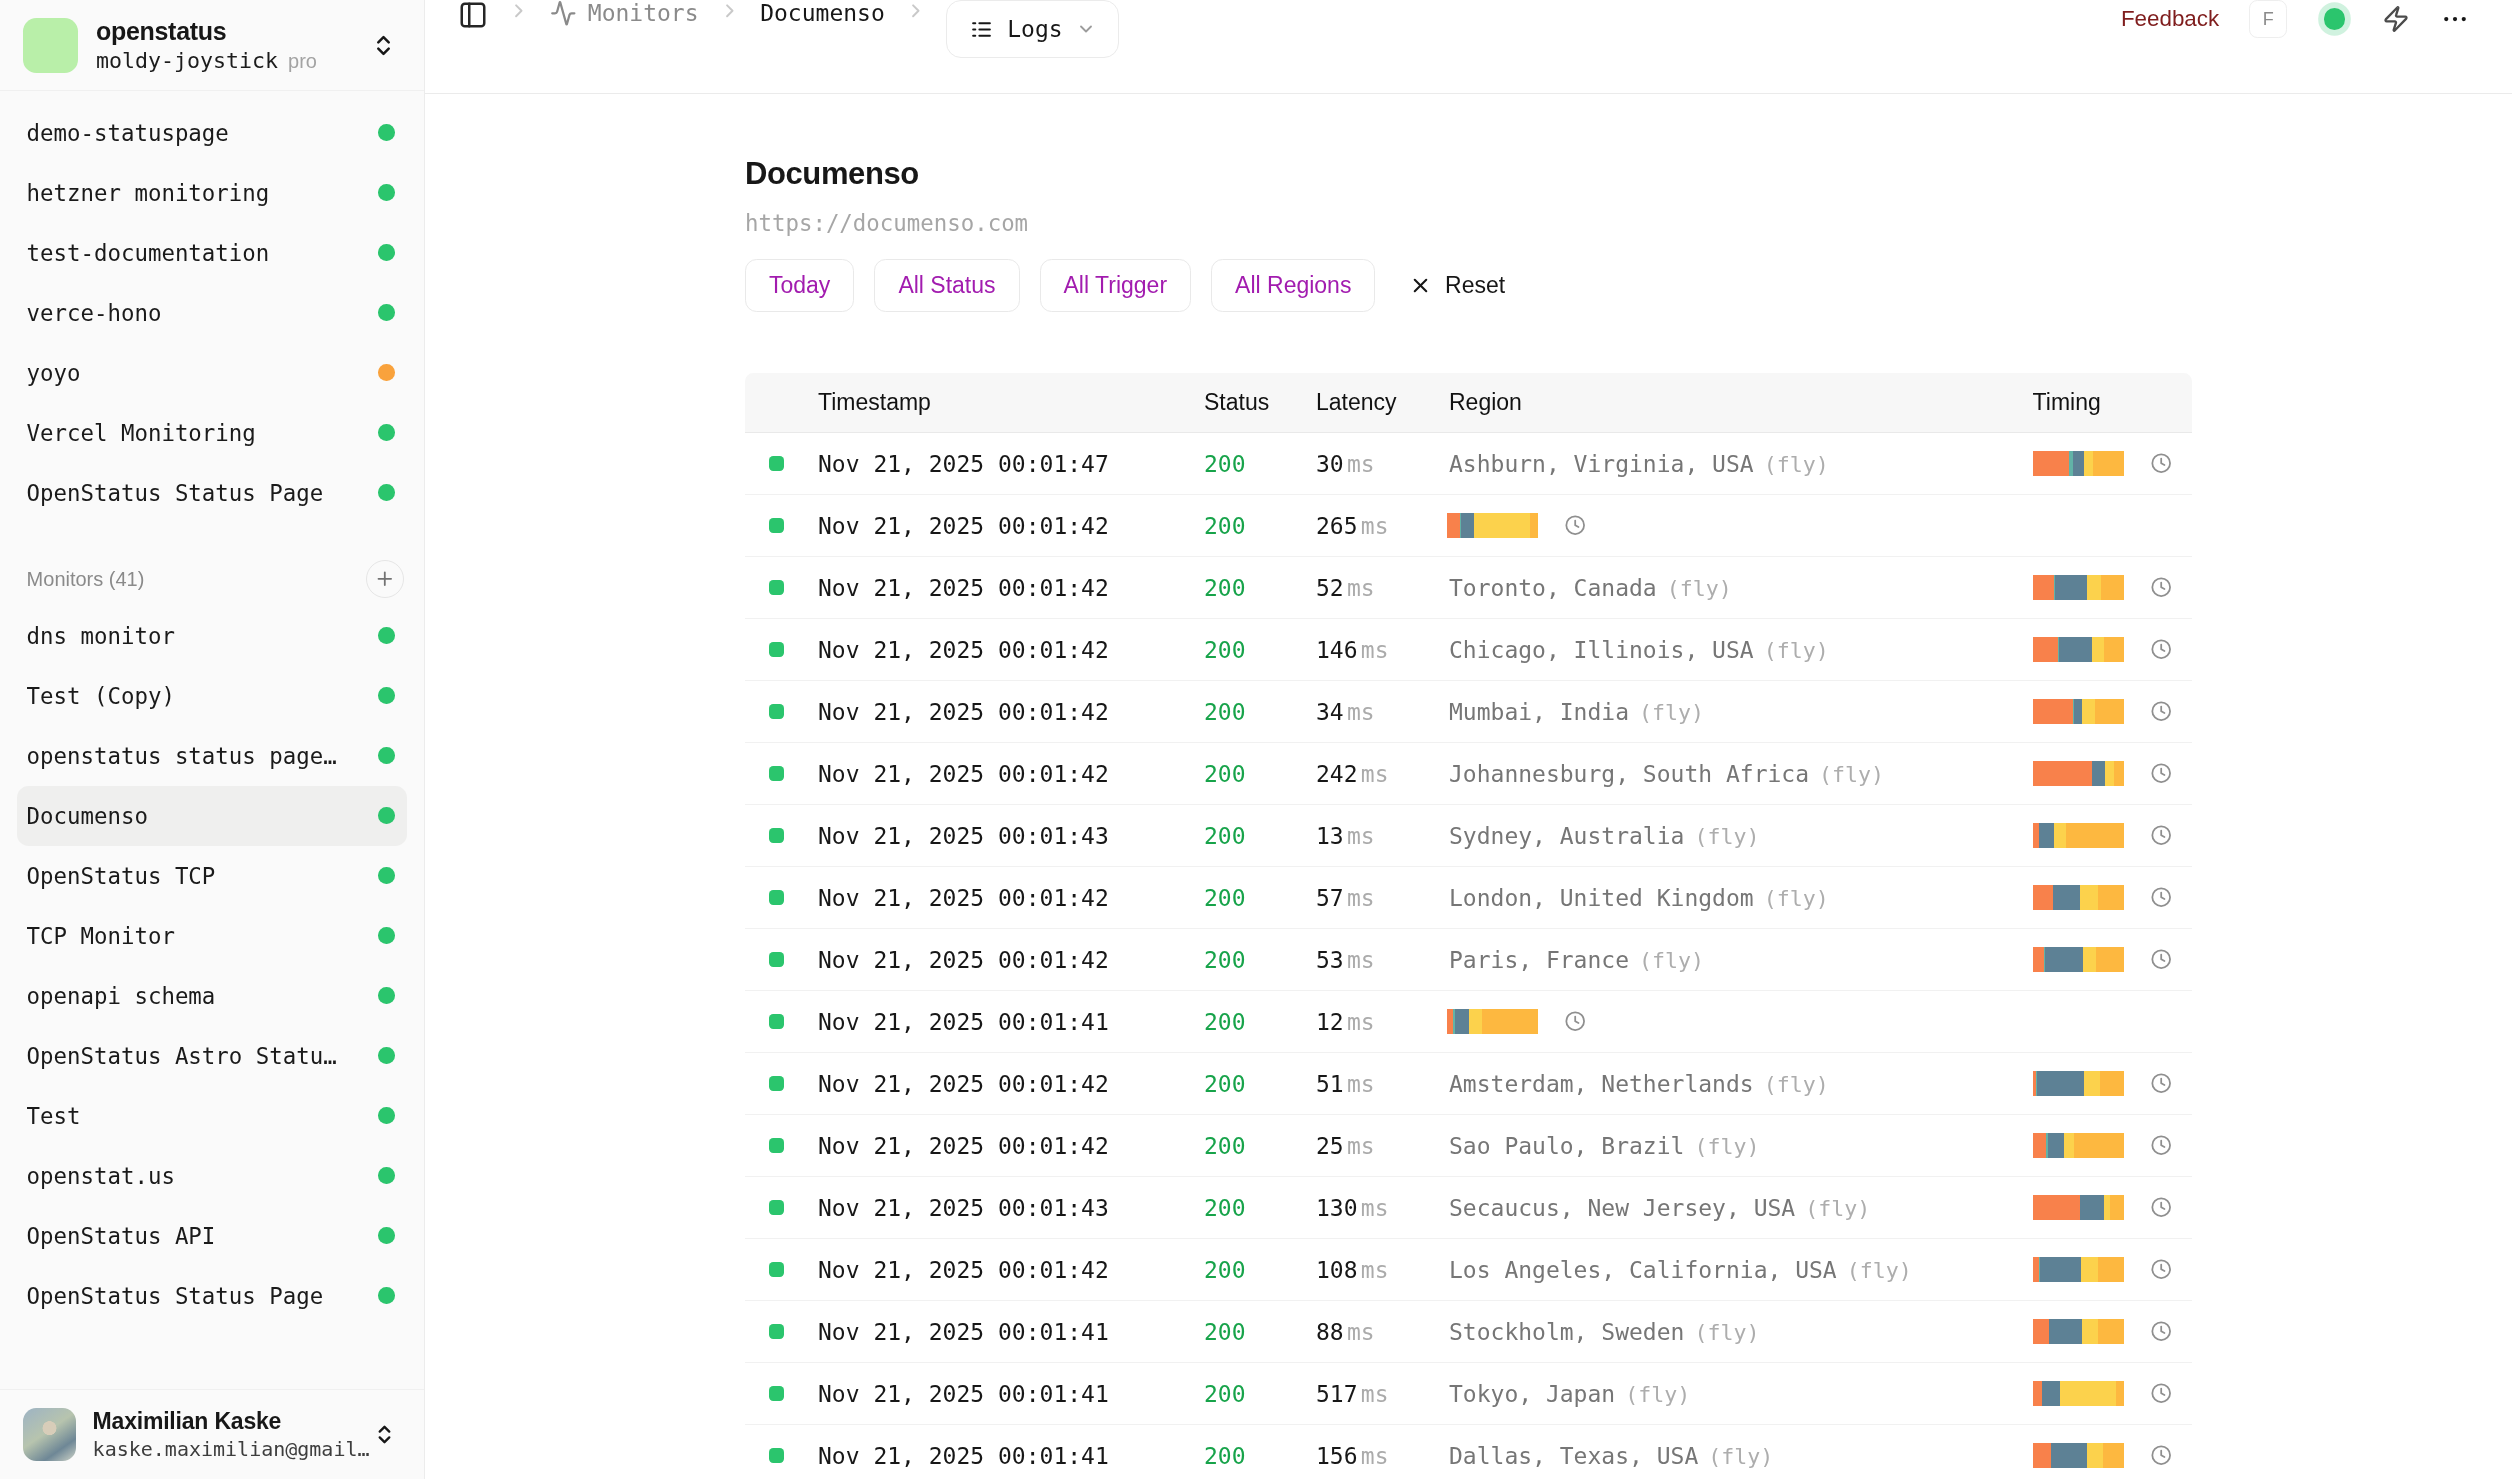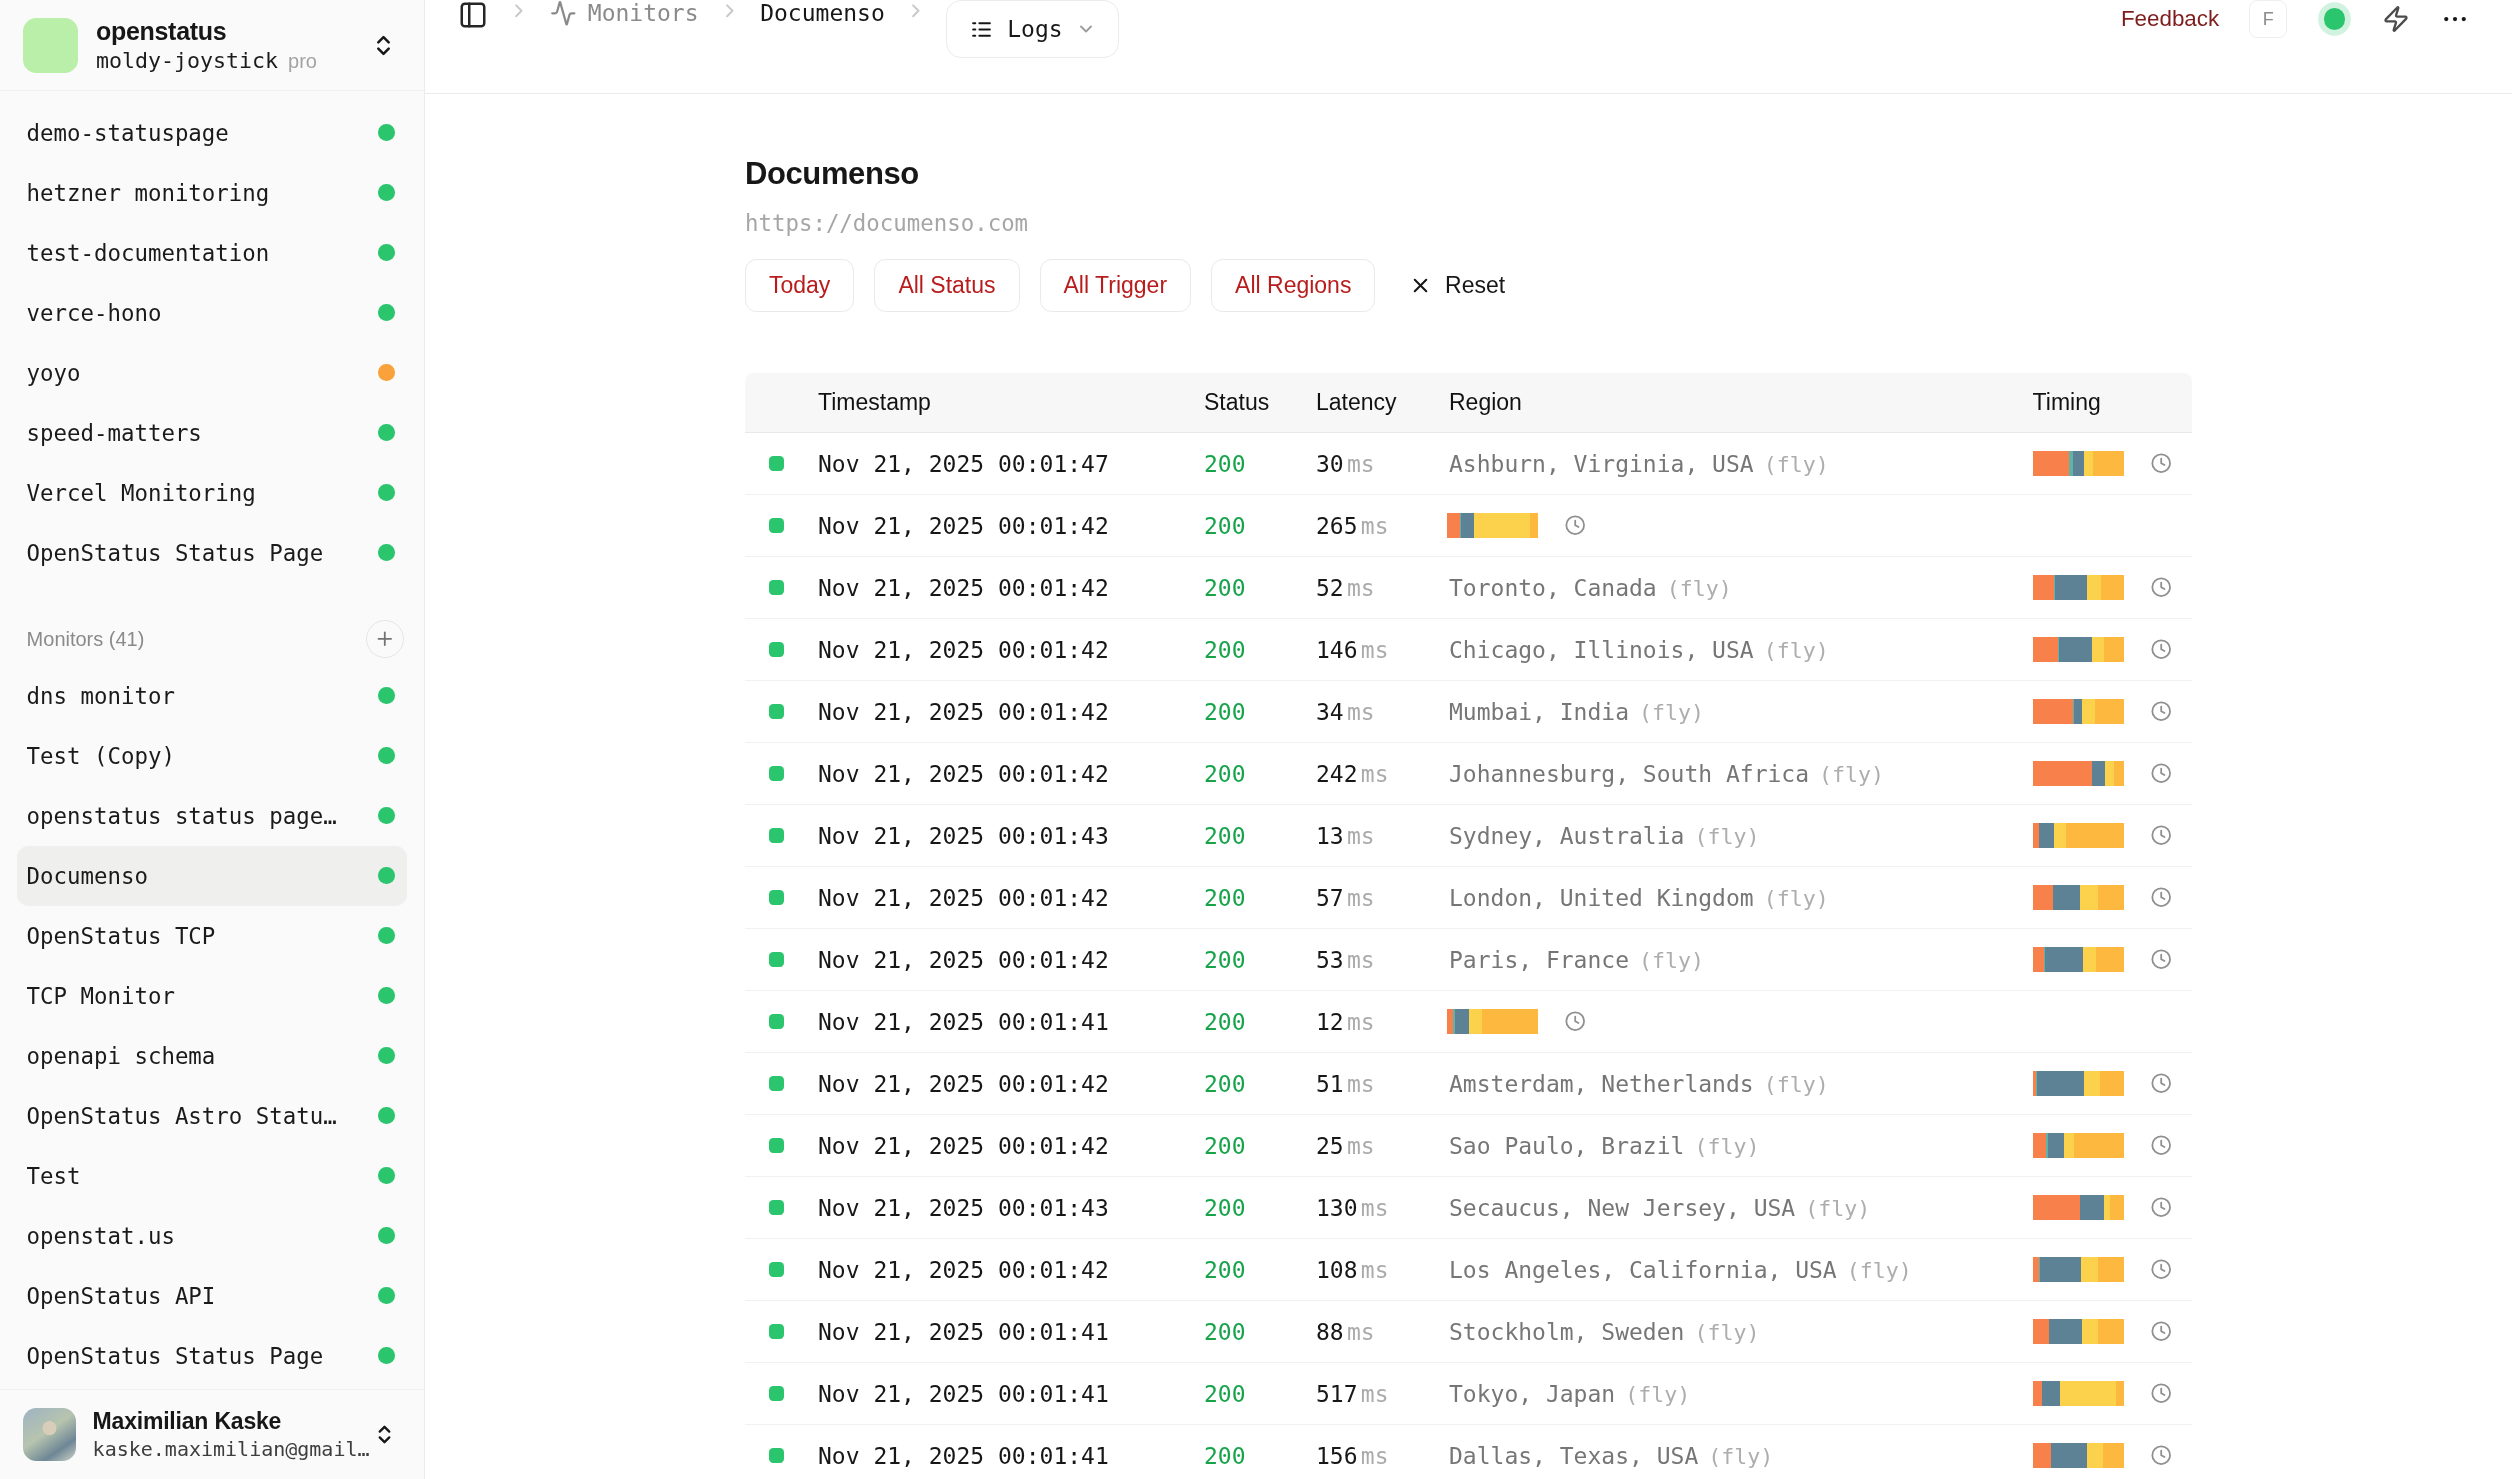--- a/index.html
+++ b/index.html
@@ -123,21 +123,21 @@
     margin-top: 18px;
     font-family: "DejaVu Sans Mono", "Liberation Mono", monospace;
     font-size: 22.4px; color: #A6A6A6;
   }
 
   .filters { margin-top: 23px; display: flex; align-items: center; gap: 20px; }
   .fbtn {
     height: 53px; padding: 0 23px;
     background: #fff; border: 1.7px solid #E9E9E9; border-radius: 11.6px;
     font-family: "Liberation Sans", sans-serif;
-    font-size: 23px; font-weight: 500; color: #b91c1c; cursor: pointer;
+    font-size: 23px; font-weight: 500; color: #a21caf; cursor: pointer;
   }
   .reset-btn {
     display: inline-flex; align-items: center; gap: 13.3px;
     margin-left: 13.3px; background: none; border: none;
     font-size: 23px; font-weight: 500; color: #171717; cursor: pointer;
   }
 
   
   .table { margin-top: 61px; }
   .thead, .trow {
@@ -208,24 +208,20 @@
             <span class="side-label">test-documentation</span>
             <span class="dot" style="background: rgb(43, 197, 109);"></span>
           </div>
           <div class="side-item">
             <span class="side-label">verce-hono</span>
             <span class="dot" style="background: rgb(43, 197, 109);"></span>
           </div>
           <div class="side-item">
             <span class="side-label">yoyo</span>
             <span class="dot" style="background: rgb(249, 162, 60);"></span>
-          </div>
-          <div class="side-item">
-            <span class="side-label">speed-matters</span>
-            <span class="dot" style="background: rgb(43, 197, 109);"></span>
           </div>
           <div class="side-item">
             <span class="side-label">Vercel Monitoring</span>
             <span class="dot" style="background: rgb(43, 197, 109);"></span>
           </div>
           <div class="side-item">
             <span class="side-label">OpenStatus Status Page</span>
             <span class="dot" style="background: rgb(43, 197, 109);"></span>
           </div>
         </nav>

